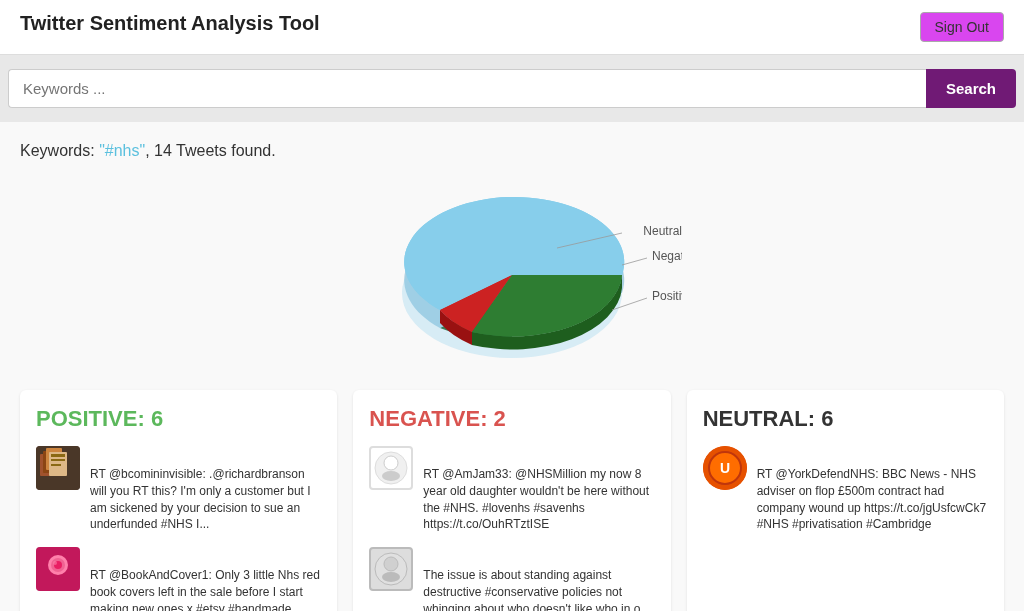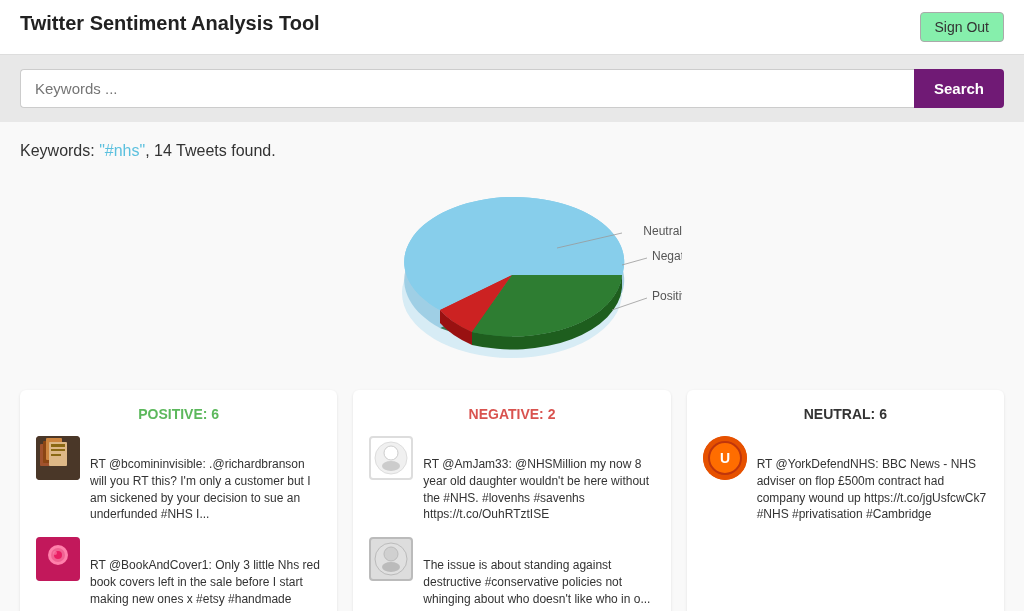--- a/index.html
+++ b/index.html
@@ -1,41 +1,41 @@
 <!DOCTYPE html>
 <html><head>
   <meta charset="utf-8">
   <style>
     * { box-sizing: border-box; margin: 0; padding: 0; }
     body { font-family: Arial, Helvetica, sans-serif; background: #f0f0f0; color: #333; }
 
     
     .header { background: #fff; padding: 12px 20px; display: flex; justify-content: space-between; border-bottom: 1px solid #ddd; }
     .header-title { font-size: 20px; font-weight: bold; color: #222; }
-    .sign-out-btn { padding: 6px 14px; background: #86efac; border: 1px solid #aaa; border-radius: 4px; cursor: pointer; font-size: 14px; color: #333; }
+    .sign-out-btn { padding: 6px 14px; background: #d946ef; border: 1px solid #aaa; border-radius: 4px; cursor: pointer; font-size: 14px; color: #333; }
 
     
-    .search-bar { background: #e8e8e8; padding: 14px 20px; display: flex; gap: 0; }
+    .search-bar { background: #e8e8e8; padding: 14px 8px; display: flex; gap: 0; }
     .search-input { flex: 1; padding: 10px 14px; border: 1px solid #ccc; border-right: none; border-radius: 4px 0 0 4px; font-size: 15px; color: #999; background: #fff; outline: none; }
     .search-btn { padding: 10px 20px; background: #701a75; color: #fff; border: none; border-radius: 0 4px 4px 0; font-size: 15px; font-weight: bold; cursor: pointer; }
 
     
     .main { padding: 20px 20px; background: #f9f9f9; min-height: 460px; }
 
     .keyword-line { font-size: 16px; margin-bottom: 20px; color: #333; }
     .keyword-highlight { color: #5bc0de; }
 
     
     .chart-container { display: flex; justify-content: center; align-items: center; margin-bottom: 30px; position: relative; }
 
     
     .cards-row { display: flex; gap: 16px; }
     .card { flex: 1; background: #fff; border-radius: 6px; padding: 16px; box-shadow: 0 1px 3px rgba(0,0,0,0.1); }
 
-    .card-title { text-align: center; font-size: 14px; font-weight: bold; margin-bottom: 14px; }
+    .card-title { font-size: 22px; font-weight: bold; margin-bottom: 14px; }
     .card-title.positive { color: #5cb85c; }
     .card-title.negative { color: #d9534f; }
     .card-title.neutral { color: #333; }
 
     .tweet-item { display: flex; gap: 10px; margin-bottom: 14px; align-items: flex-start; }
     .tweet-avatar { width: 44px; height: 44px; border-radius: 4px; flex-shrink: 0; overflow: hidden; background: #ccc; }
     .tweet-text { font-size: 12px; color: #333; line-height: 1.4; margin-top: 20px; }
 
     
     .pie-wrapper { position: relative; width: 340px; height: 180px; }

